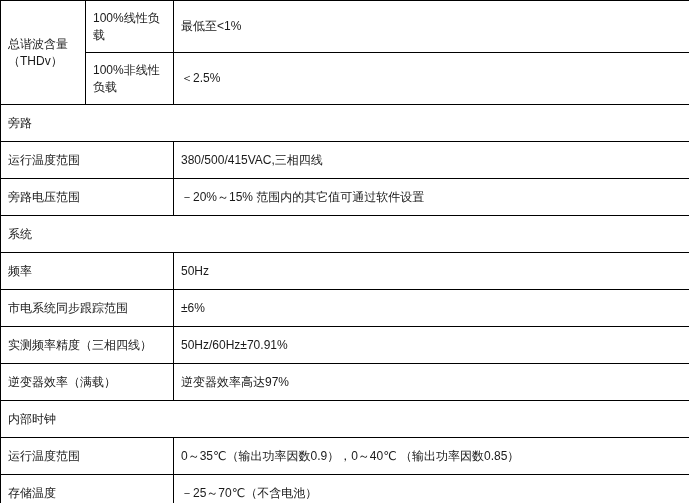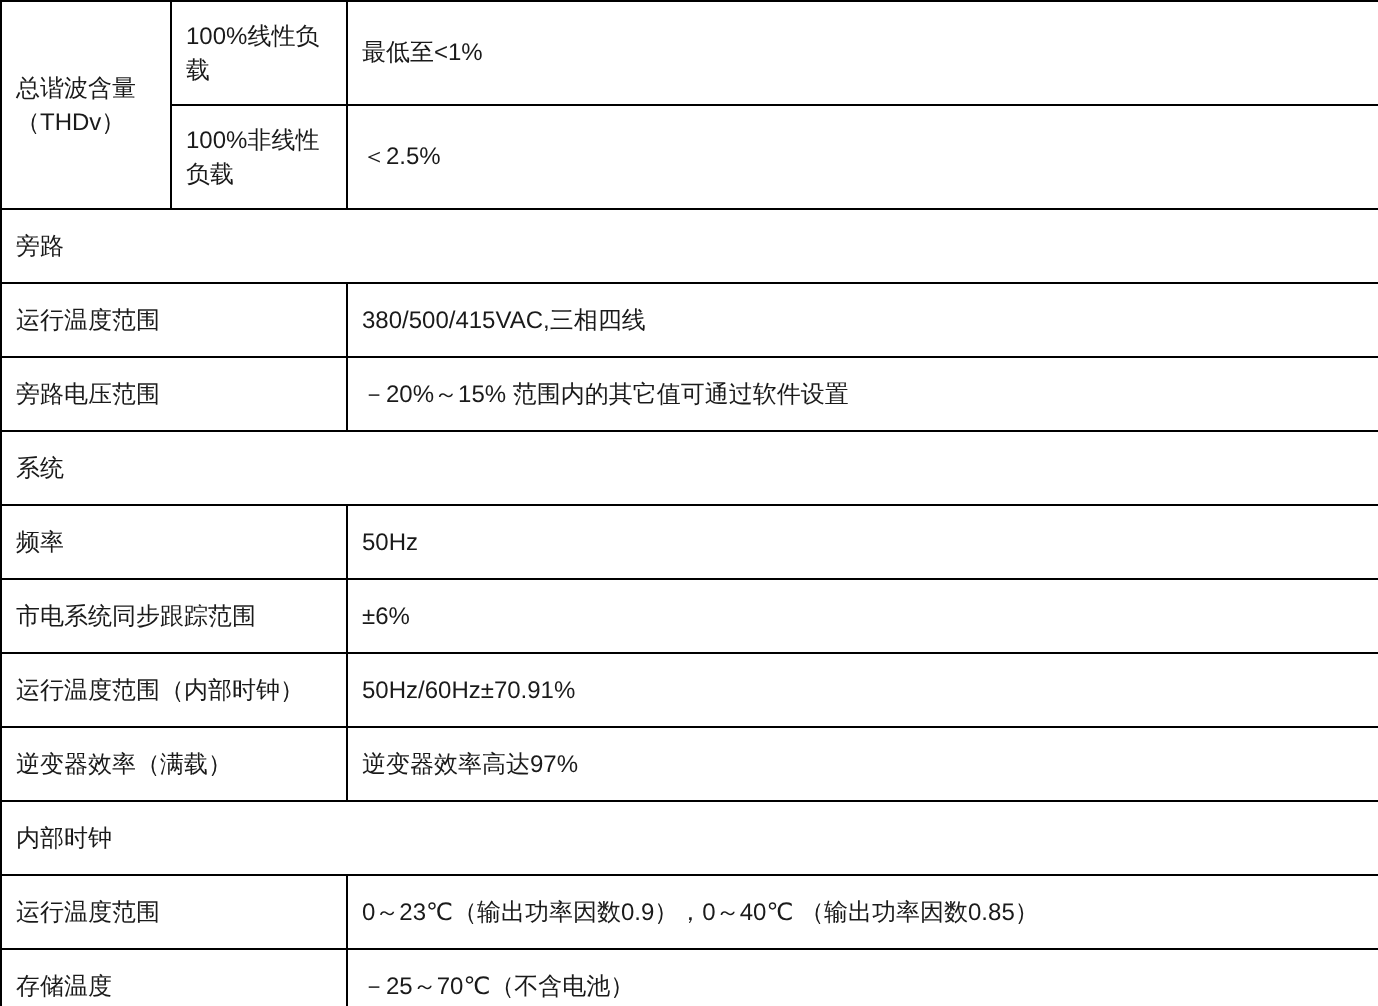--- a/index.html
+++ b/index.html
@@ -106,34 +106,34 @@
     </tr>
     <tr>
       <td class="label row-normal" colspan="2">频率</td>
       <td class="row-normal">50Hz</td>
     </tr>
     <tr>
       <td class="label row-normal" colspan="2">市电系统同步跟踪范围</td>
       <td class="row-normal">±6%</td>
     </tr>
     <tr>
-      <td class="label row-normal" colspan="2">运行温度范围（内部时钟）</td>
+      <td class="label row-normal" colspan="2">实测频率精度（三相四线）</td>
       <td class="row-normal">50Hz/60Hz±70.91%</td>
     </tr>
     <tr>
       <td class="label row-normal" colspan="2">逆变器效率（满载）</td>
       <td class="row-normal">逆变器效率高达97%</td>
     </tr>
 
     <tr>
       <td class="section row-normal" colspan="3">内部时钟</td>
     </tr>
     <tr>
       <td class="label row-normal" colspan="2">运行温度范围</td>
-      <td class="row-normal">0～23℃（输出功率因数0.9），0～40℃    （输出功率因数0.85）</td>
+      <td class="row-normal">0～35℃（输出功率因数0.9），0～40℃    （输出功率因数0.85）</td>
     </tr>
     <tr>
       <td class="label row-normal" colspan="2">存储温度</td>
       <td class="row-normal">－25～70℃（不含电池）</td>
     </tr>
 
   </tbody>
 </table>
 
 </body></html>

